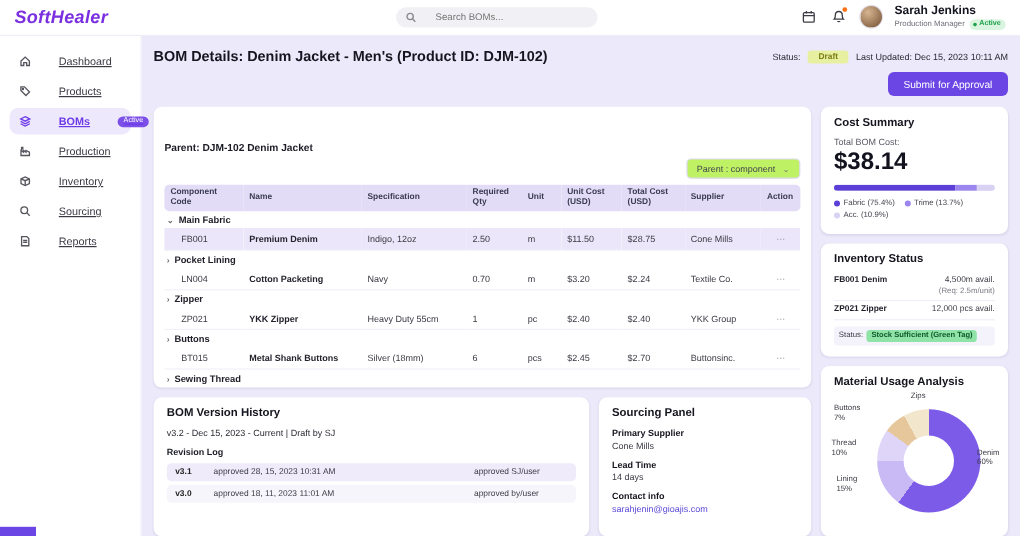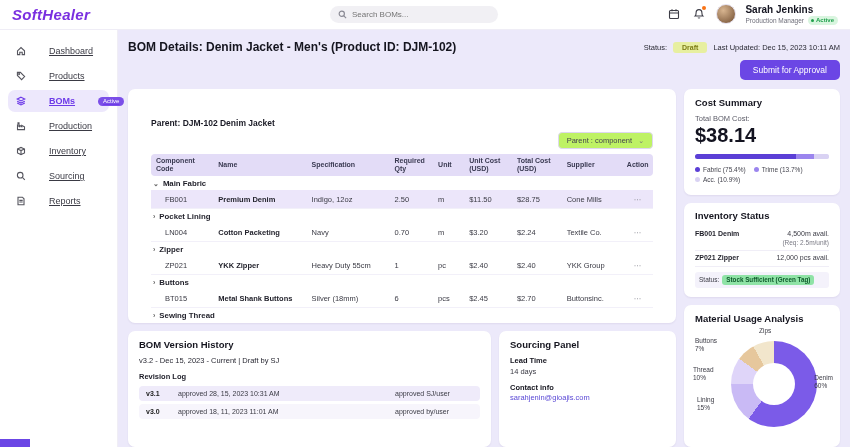--- a/index.html
+++ b/index.html
@@ -4,21 +4,21 @@
 <style>
   * { box-sizing: border-box; margin: 0; padding: 0; }
   html,body { width:850px; height:447px; overflow:hidden; }
   body { font-family:"Liberation Sans", sans-serif; background:#ECE9FA; position:relative; color:#222; }
 
   
   .topbar { position:absolute; top:0; left:0; right:0; height:30px; background:#fff;
             border-bottom:1px solid #EFEDF6; display:flex; align-items:center; padding:0 12px; z-index:5; }
   .logo { font-size:15px; font-weight:bold; font-style:italic; color:#7A2FE0; letter-spacing:.3px; cursor:pointer; }
   .searchbox { position:absolute; left:330px; width:168px; height:17px; background:#F1F0F4;
-               border-radius:9px; display:flex; align-items:center; gap:5px; padding:0 8px; }
+               border-radius:9px; display:flex; align-items:center; gap:16px; padding:0 8px; }
   .searchbox svg { flex:none; }
   .searchbox input { border:0; background:transparent; outline:none; font-size:8px; color:#555;
                      width:100%; font-family:inherit; }
   .top-right { margin-left:auto; display:flex; align-items:center; gap:9px; }
   .icon-btn { background:none; border:0; cursor:pointer; position:relative; width:16px; height:16px;
               display:flex; align-items:center; justify-content:center; color:#3c3c46; }
   .noti-dot { position:absolute; top:0; right:1px; width:4px; height:4px; border-radius:50%; background:#F97316; }
   .avatar { width:20px; height:20px; border-radius:50%; cursor:pointer;
             background:radial-gradient(circle at 35% 30%, #D8B590, #8A6748 75%); border:1px solid #E4E0EE; }
   .user-meta { line-height:1.15; }
@@ -51,21 +51,21 @@
   .submit-row { display:flex; justify-content:flex-end; margin-bottom:9px; }
   .submit-btn { background:#6B46E5; color:#fff; border:0; border-radius:5px; font-size:8.5px;
                 padding:5px 13px; font-family:inherit; cursor:pointer; }
 
   .content { display:flex; gap:8px; flex:1; min-height:0; }
   .left-col { flex:1; min-width:0; display:flex; flex-direction:column; gap:8px; }
   .right-col { width:156px; flex:none; display:flex; flex-direction:column; gap:8px; min-height:0; }
   .card { background:#fff; border-radius:7px; box-shadow:0 1px 2px rgba(40,20,90,.07); }
 
   
-  .table-card { flex:none; height:234px; padding:7px 23px; overflow:hidden; }
+  .table-card { flex:none; height:234px; padding:7px 9px; overflow:hidden; }
   .table-head { display:flex; justify-content:space-between; align-items:center; margin-bottom:5px; }
   .parent-label { font-size:8.5px; font-weight:bold; color:#1B1B26; }
   .filter-dd { display:flex; align-items:center; gap:6px; border:1px solid #DDD8EE; background:#bef264;
                border-radius:4px; font-size:7.5px; color:#44444E; padding:3px 8px; font-family:Liberation Sans, sans-serif; cursor:pointer;margin-top:36px; }
   .filter-dd .chev { font-size:7px; color:#777; }
   table { width:100%; border-collapse:collapse; table-layout:fixed; }
   col.c0{width:60px} col.c1{width:90px} col.c2{width:80px} col.c3{width:42px} col.c4{width:30px}
   col.c5{width:46px} col.c6{width:48px} col.c7{width:58px} col.c8{width:30px}
   thead th { background:#E3DCF7; font-size:7px; color:#3A3A52; text-align:left; padding:3px 5px;
              font-weight:bold; line-height:1.15; }
@@ -388,20 +388,24 @@
           <div class="vh-row r2">
             <span class="vh-ver">v3.0</span>
             <span class="vh-detail">approved 18, 11, 2023 11:01 AM</span>
             <span class="vh-by">approved by/user</span>
           </div>
         </section>
 
         <section class="card sp-card">
           <h3>Sourcing Panel</h3>
           <div class="sp-field">
+            <div class="sp-label">Primary Supplier</div>
+            <div class="sp-value">Cone Mills</div>
+          </div>
+          <div class="sp-field">
             <div class="sp-label">Lead Time</div>
             <div class="sp-value">14 days</div>
           </div>
           <div class="sp-field">
             <div class="sp-label">Contact info</div>
             <div class="sp-value link">sarahjenin@gioajis.com</div>
           </div>
         </section>
       </div>
     </div>

